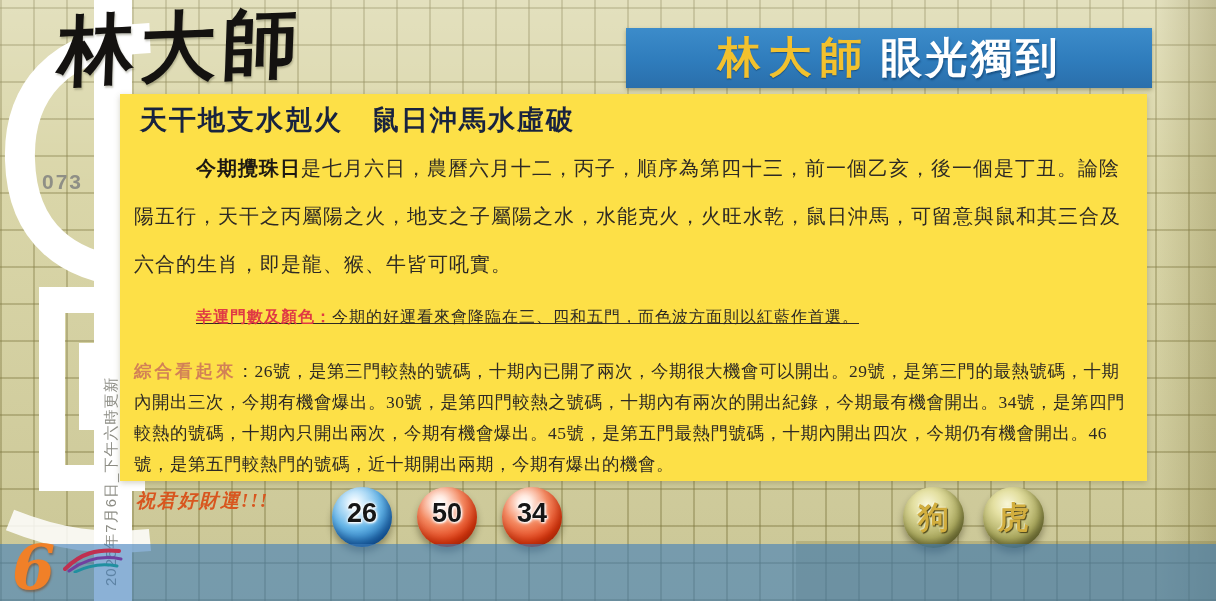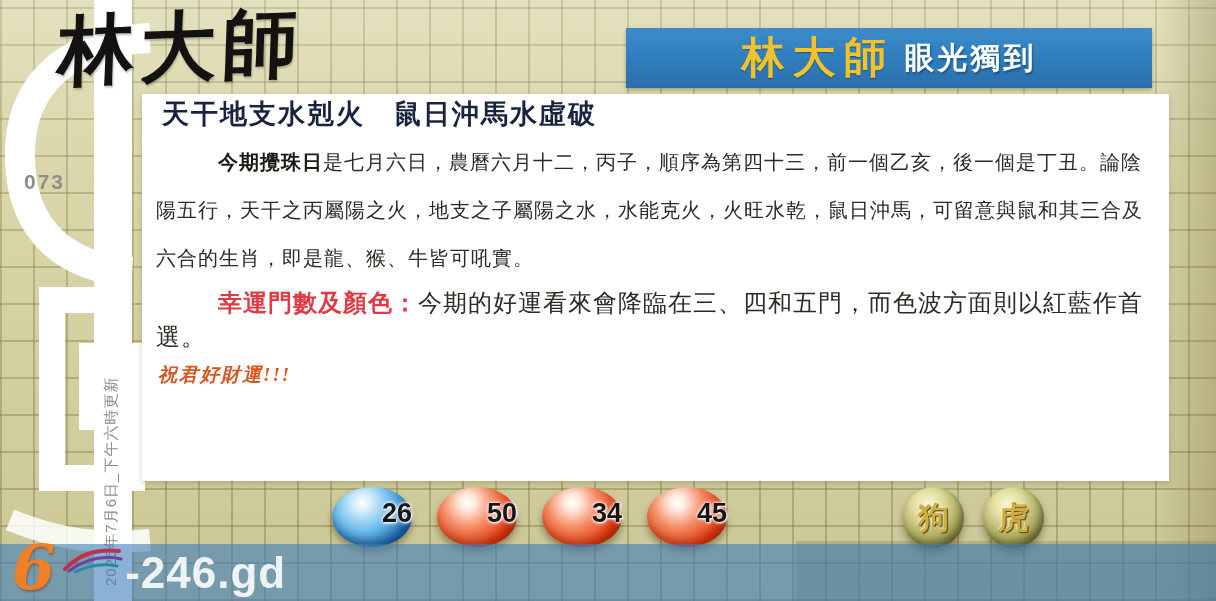--- a/index.html
+++ b/index.html
@@ -20,21 +20,21 @@
     position:absolute;top:0;right:0;width:60px;height:601px;
     background:linear-gradient(90deg, rgba(0,0,0,0), rgba(110,100,45,.28));
   }
   .tiles-bottom-shade{
     position:absolute;bottom:0;right:0;width:420px;height:60px;
     background:rgba(100,95,40,.22);
   }
   
   .left-motif{position:absolute;left:0;top:0;width:160px;height:601px;pointer-events:none;}
   .issue-no{
-    position:absolute;left:24px;top:170px;
+    position:absolute;left:42px;top:170px;
     font-size:21px;font-weight:bold;color:#8f8f86;letter-spacing:2px;
     font-family:"Liberation Sans",sans-serif;
   }
   
   .logo-cn{
     position:absolute;left:58px;top:-4px;width:300px;
     font-family:"DejaVu Serif","Liberation Serif",serif;
     font-size:76px;font-weight:bold;color:#141210;
     letter-spacing:6px;transform:rotate(-2deg) skewX(-4deg);
     text-shadow:1px 2px 2px rgba(90,90,60,.35);
@@ -47,62 +47,61 @@
     box-shadow:0 2px 4px rgba(60,60,20,.35);
     display:flex;align-items:center;justify-content:center;gap:10px;
     white-space:nowrap;
   }
   .banner .b-name{
     color:#f2c12e;font-size:43px;font-weight:bold;letter-spacing:8px;
     font-family:"Liberation Sans",sans-serif;
     text-shadow:0 1px 1px rgba(0,40,80,.5);
   }
   .banner .b-slogan{
-    color:#ffffff;font-size:30px;font-weight:900;letter-spacing:3px;
+    color:#ffffff;font-size:42px;font-weight:900;letter-spacing:3px;
     font-family:"Liberation Sans",sans-serif;
     text-shadow:1px 2px 2px rgba(0,40,80,.45);
   }
   
   .panel{
-    position:absolute;left:142px;top:94px;width:1027px;height:387px;
-    background:#ffffff;box-shadow:0 2px 6px rgba(80,75,30,.25);
-    box-sizing:border-box;padding:0 14px 0 14px;
+    position:absolute;left:120px;top:94px;width:1027px;height:387px;
+    background:#fde047;box-shadow:0 2px 6px rgba(80,75,30,.25);
+    box-sizing:border-box;padding:6px 14px 0 14px;
     font-family:"Liberation Serif","DejaVu Serif",serif;
   }
   .headline{
     color:#18233f;font-size:27px;font-weight:bold;letter-spacing:2px;
     margin:2px 0 6px 6px;
   }
   .para1{
     font-size:20px;line-height:48px;color:#2e2a24;letter-spacing:1px;
     text-indent:62px;margin:0;
   }
   .para1 .lead{font-weight:bold;color:#1c1812;}
   .lucky{
-    font-size:24px;line-height:34px;color:#2e2a24;letter-spacing:1px;
-    margin:4px 0 0 0;text-indent:62px;
+    font-size:16px;line-height:34px;color:#2e2a24;letter-spacing:1px;
+    margin:12px 0 0 0;text-indent:62px;text-decoration:underline;
   }
   .lucky .lucky-label{color:#e03a44;font-weight:bold;}
   .summary{
     font-size:17.5px;line-height:31px;color:#2e2a24;letter-spacing:.5px;
     margin:22px 0 0 0;
   }
   .summary .sum-label{color:#c4625c;font-weight:bold;opacity:.75;letter-spacing:3px;}
   .blessing{
     margin:8px 0 0 2px;font-size:19px;color:#d8561f;letter-spacing:2px;
     font-style:italic;font-weight:bold;
   }
   
   .balls-row{position:absolute;left:332px;top:487px;display:flex;gap:25px;}
   .ball{
     width:60px;height:60px;border-radius:50%;
-    display:flex;align-items:center;justify-content:flex-end;
+    display:flex;align-items:center;justify-content:center;
     box-shadow:0 5px 7px rgba(40,35,10,.40), inset -3px -6px 8px rgba(100,20,0,.35);
     font-family:"Liberation Sans",sans-serif;
-    padding-left:20px;
   }
   .ball span{
     font-size:27px;font-weight:900;color:#161616;
     text-shadow:0 0 3px #fff,0 0 5px #fff,1px 1px 2px #fff;
     transform:translateY(-4px);
   }
   .ball.red{
     background:radial-gradient(circle at 38% 26%, #ffffff 0%, #ffe9df 12%, #f48a62 38%, #e23a10 70%, #9a1c02 100%);
   }
   .ball.blue{
@@ -171,35 +170,33 @@
 
 <div class="banner">
   <span class="b-name">林大師</span>
   <span class="b-slogan">眼光獨到</span>
 </div>
 
 <div class="panel">
   <div class="headline">天干地支水剋火　鼠日沖馬水虛破</div>
   <p class="para1"><span class="lead">今期攪珠日</span><span>是七月六日，農曆六月十二，丙子，順序為第四十三，前一個乙亥，後一個是丁丑。論陰陽五行，天干之丙屬陽之火，地支之子屬陽之水，水能克火，火旺水乾，鼠日沖馬，可留意與鼠和其三合及六合的生肖，即是龍、猴、牛皆可吼實。</span></p>
   <p class="lucky"><span class="lucky-label">幸運門數及顏色：</span><span>今期的好運看來會降臨在三、四和五門，而色波方面則以紅藍作首選。</span></p>
+  <p class="summary"><span class="sum-label">綜合看起來</span><span>：26號，是第三門較熱的號碼，十期內已開了兩次，今期很大機會可以開出。29號，是第三門的最熱號碼，十期內開出三次，今期有機會爆出。30號，是第四門較熱之號碼，十期內有兩次的開出紀錄，今期最有機會開出。34號，是第四門較熱的號碼，十期內只開出兩次，今期有機會爆出。45號，是第五門最熱門號碼，十期內開出四次，今期仍有機會開出。46號，是第五門較熱門的號碼，近十期開出兩期，今期有爆出的機會。</span></p>
   <div class="blessing">祝君好財運!!!</div>
 </div>
 
 <div class="balls-row">
   <div class="ball blue">
       <span>26</span>
     </div>
   <div class="ball red">
       <span>50</span>
     </div>
   <div class="ball red">
       <span>34</span>
-    </div>
-  <div class="ball red">
-      <span>45</span>
     </div>
 </div>
 
 <div class="zodiac-row">
   <div class="zball">
       <span>狗</span>
     </div>
   <div class="zball">
       <span>虎</span>
     </div>
@@ -207,14 +204,13 @@
 
 <div class="vdate">2025年7月6日_下午六時更新</div>
 
 <div class="footer-bar">
   <span class="logo-digit">6</span>
   <svg class="feather" width="60" height="26" viewBox="0 0 60 26">
     <path d="M2,22 C18,6 34,2 56,4" fill="none" stroke="#c03050" stroke-width="4" stroke-linecap="round"></path>
     <path d="M6,24 C22,12 38,8 58,12" fill="none" stroke="#7040a0" stroke-width="3" stroke-linecap="round"></path>
     <path d="M12,25 C26,18 40,16 54,19" fill="none" stroke="#2090a0" stroke-width="3" stroke-linecap="round"></path>
   </svg>
-  <span class="site-domain">-246.gd</span>
 </div>
 
 </body></html>

